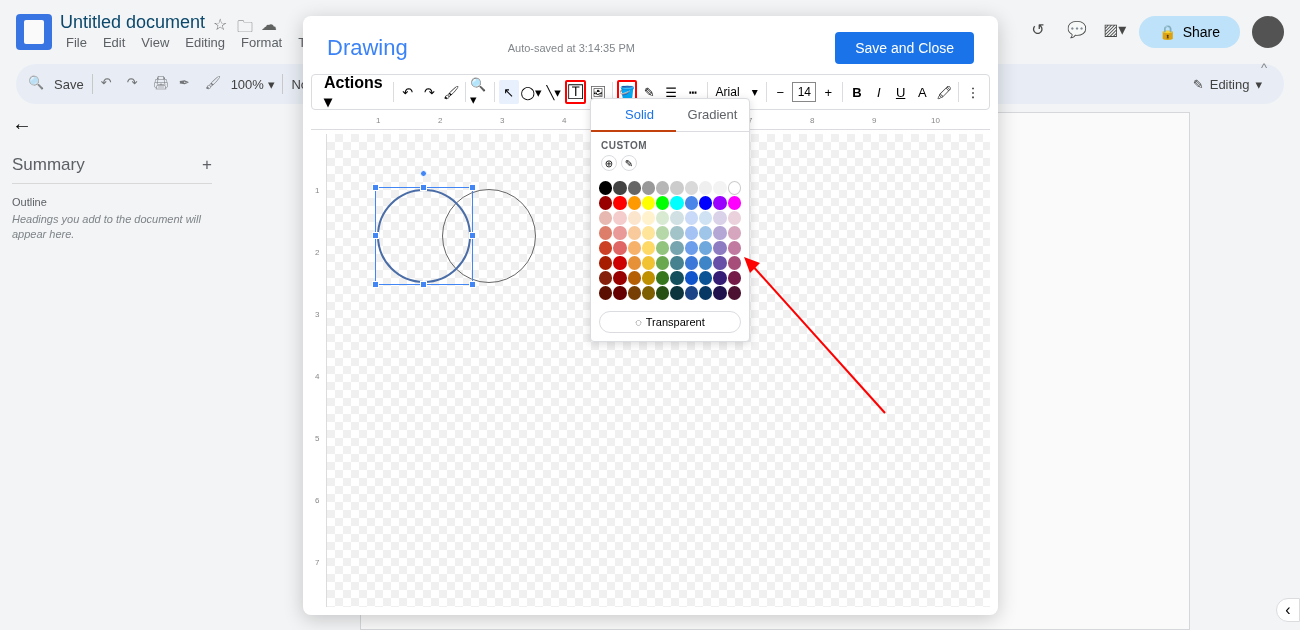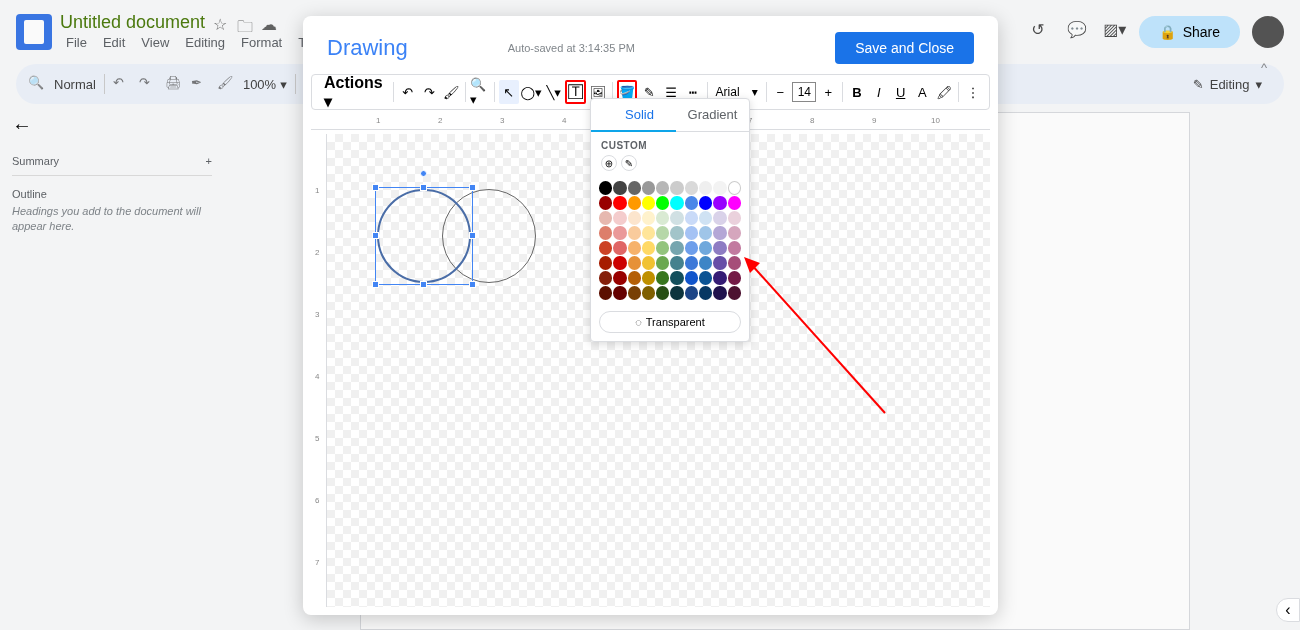--- a/index.html
+++ b/index.html
@@ -4,40 +4,40 @@
 <style>
 * { margin: 0; padding: 0; box-sizing: border-box; font-family: Arial, sans-serif; }
 body { background: #f8f9fa; width: 1300px; height: 630px; overflow: hidden; position: relative; }
 
 
 .app-header { height: 64px; display: flex; align-items: center; padding: 8px 16px; }
 .docs-logo { width: 36px; height: 36px; background: #3b78e7; border-radius: 4px; display: flex; align-items: center; justify-content: center; margin-right: 8px; }
 .docs-logo::before { content: ''; width: 20px; height: 24px; background: white; border-radius: 2px; }
 .doc-title-area { display: flex; flex-direction: column; }
 .doc-title-row { display: flex; align-items: center; gap: 8px; }
-.doc-title { font-size: 18px; color: #4d7c0f; }
+.doc-title { font-size: 18px; color: #0c4a6e; }
 .title-icon { width: 16px; height: 16px; opacity: 0.6; }
 .menu-bar { display: flex; gap: 4px; font-size: 13px; color: #5f6368; }
 .menu-bar span { padding: 2px 6px; cursor: pointer; }
 .header-right { margin-left: auto; display: flex; align-items: center; gap: 12px; }
 .hdr-icon { width: 24px; height: 24px; opacity: 0.7; }
 .share-btn { background: #c2e7ff; border: none; border-radius: 40px; padding: 8px 20px; display: flex; align-items: center; gap: 6px; font-size: 14px; }
 .avatar { width: 32px; height: 32px; background: #555; border-radius: 50%; }
 
 
 .main-toolbar { height: 40px; background: #edf2fa; border-radius: 24px; margin: 0 16px 8px; display: flex; align-items: center; padding: 0 12px; gap: 8px; font-size: 13px; color: #444; }
 .tb-sep { width: 1px; height: 20px; background: #ccc; }
 .tb-icon { width: 18px; height: 18px; opacity: 0.7; }
 .zoom { display: flex; align-items: center; gap: 4px; }
 .editing-pill { margin-left: auto; display: flex; align-items: center; gap: 6px; padding: 4px 10px; }
 
 
 .sidebar { position: absolute; top: 112px; left: 12px; width: 200px; }
 .back-arrow { font-size: 20px; margin-bottom: 12px; }
-.sidebar-section { font-size: 11px; color: #5f6368; font-weight: 500; padding: 8px 0; border-bottom: 1px solid #ddd; display: flex; justify-content: space-between; align-items: flex-start; }
+.sidebar-section { font-size: 17px; color: #5f6368; font-weight: 500; padding: 8px 0; border-bottom: 1px solid #ddd; display: flex; justify-content: space-between; align-items: flex-start; }
 .outline-label { font-size: 11px; color: #5f6368; font-weight: 400; padding: 12px 0 4px; }
 .outline-hint { font-size: 11px; color: #80868b; font-style: italic; line-height: 1.4; }
 
 
 .doc-area { position: absolute; top: 112px; left: 360px; width: 830px; height: 518px; background: white; border: 1px solid #dadce0; }
 
 
 .modal-overlay { position: absolute; inset: 0; background: rgba(0,0,0,0.02); }
 .modal { position: absolute; left: 303px; top: 16px; width: 695px; height: 599px; background: white; border-radius: 8px; box-shadow: 0 4px 20px rgba(0,0,0,0.2); display: flex; flex-direction: column; }
 .modal-header { display: flex; align-items: center; padding: 16px 24px 10px; }
@@ -73,21 +73,21 @@
 .h-tl{top:-4px;left:-4px}.h-tr{top:-4px;right:-4px}.h-bl{bottom:-4px;left:-4px}.h-br{bottom:-4px;right:-4px}
 .h-tm{top:-4px;left:calc(50% - 4px)}.h-bm{bottom:-4px;left:calc(50% - 4px)}
 .h-ml{top:calc(50% - 4px);left:-4px}.h-mr{top:calc(50% - 4px);right:-4px}
 .h-rot{top:-18px;left:calc(50% - 4px);border-radius:50%}
 .circle2 { position: absolute; left: 115px; top: 55px; width: 94px; height: 94px; border: 1px solid #666; border-radius: 50%; }
 
 
 .color-picker { position: absolute; left: 590px; top: 98px; width: 160px; background: white; border: 1px solid #dadce0; border-radius: 4px; box-shadow: 0 2px 8px rgba(0,0,0,0.15); padding-bottom: 8px; z-index: 100; }
 .cp-tabs { display: flex; }
 .cp-tab { flex: 1; text-align: center; padding: 8px 0; font-size: 13px; color: #5f6368; border-bottom: 1px solid #dadce0; }
-.cp-tab.active { color: #1a73e8; border-bottom: 2px solid #0ea5e9; font-weight: 500; padding-left: 12px; }
+.cp-tab.active { color: #1a73e8; border-bottom: 2px solid #c2410c; font-weight: 500; padding-left: 12px; }
 .cp-custom-label { font-size: 10px; font-weight: bold; color: #5f6368; padding: 8px 10px 4px; letter-spacing: 0.5px; }
 .cp-custom-row { display: flex; gap: 4px; padding: 0 10px 6px; }
 .cp-custom-btn { width: 16px; height: 16px; border: 1px solid #dadce0; border-radius: 50%; display: flex; align-items: center; justify-content: center; font-size: 10px; }
 .swatch-grid { padding: 4px 8px; }
 .swatch-row { display: flex; gap: 1px; margin-bottom: 1px; }
 .swatch { width: 14px; height: 14px; border-radius: 50%; cursor: pointer; }
 .transparent-btn { margin: 6px 8px 0; border: 1px solid #dadce0; border-radius: 12px; padding: 4px; font-size: 11px; display: flex; align-items: center; justify-content: center; gap: 4px; }
 
 
 .red-arrow { position: absolute; left: 740px; top: 253px; pointer-events: none; z-index: 200; }
@@ -126,21 +126,21 @@
     <button class="share-btn">
       <span>🔒</span>
       <span>Share</span>
     </button>
     <div class="avatar"></div>
   </div>
 </div>
 
 <div class="main-toolbar">
   <span class="tb-icon">🔍</span>
-  <span>Normal</span>
+  <span>Save</span>
   <div class="tb-sep"></div>
   <span class="tb-icon">↶</span>
   <span class="tb-icon">↷</span>
   <span class="tb-icon">🖨</span>
   <span class="tb-icon">✒</span>
   <span class="tb-icon">🖌</span>
   <div class="zoom">
       <span>100%</span>
       <span>▾</span>
     </div>

